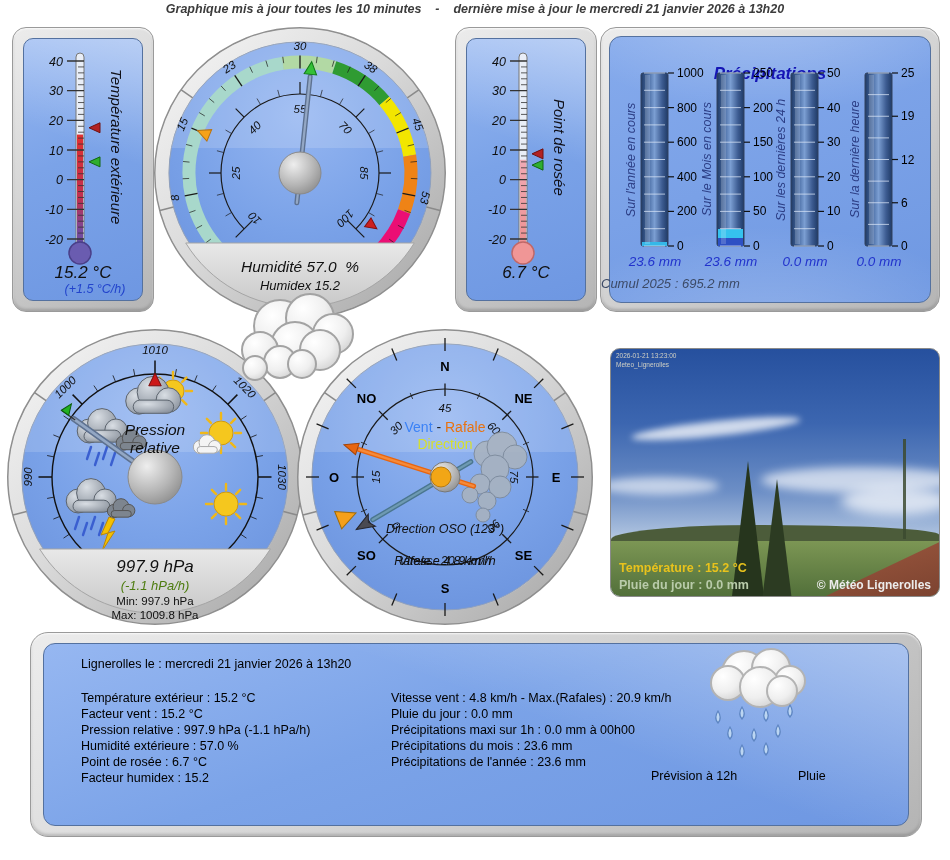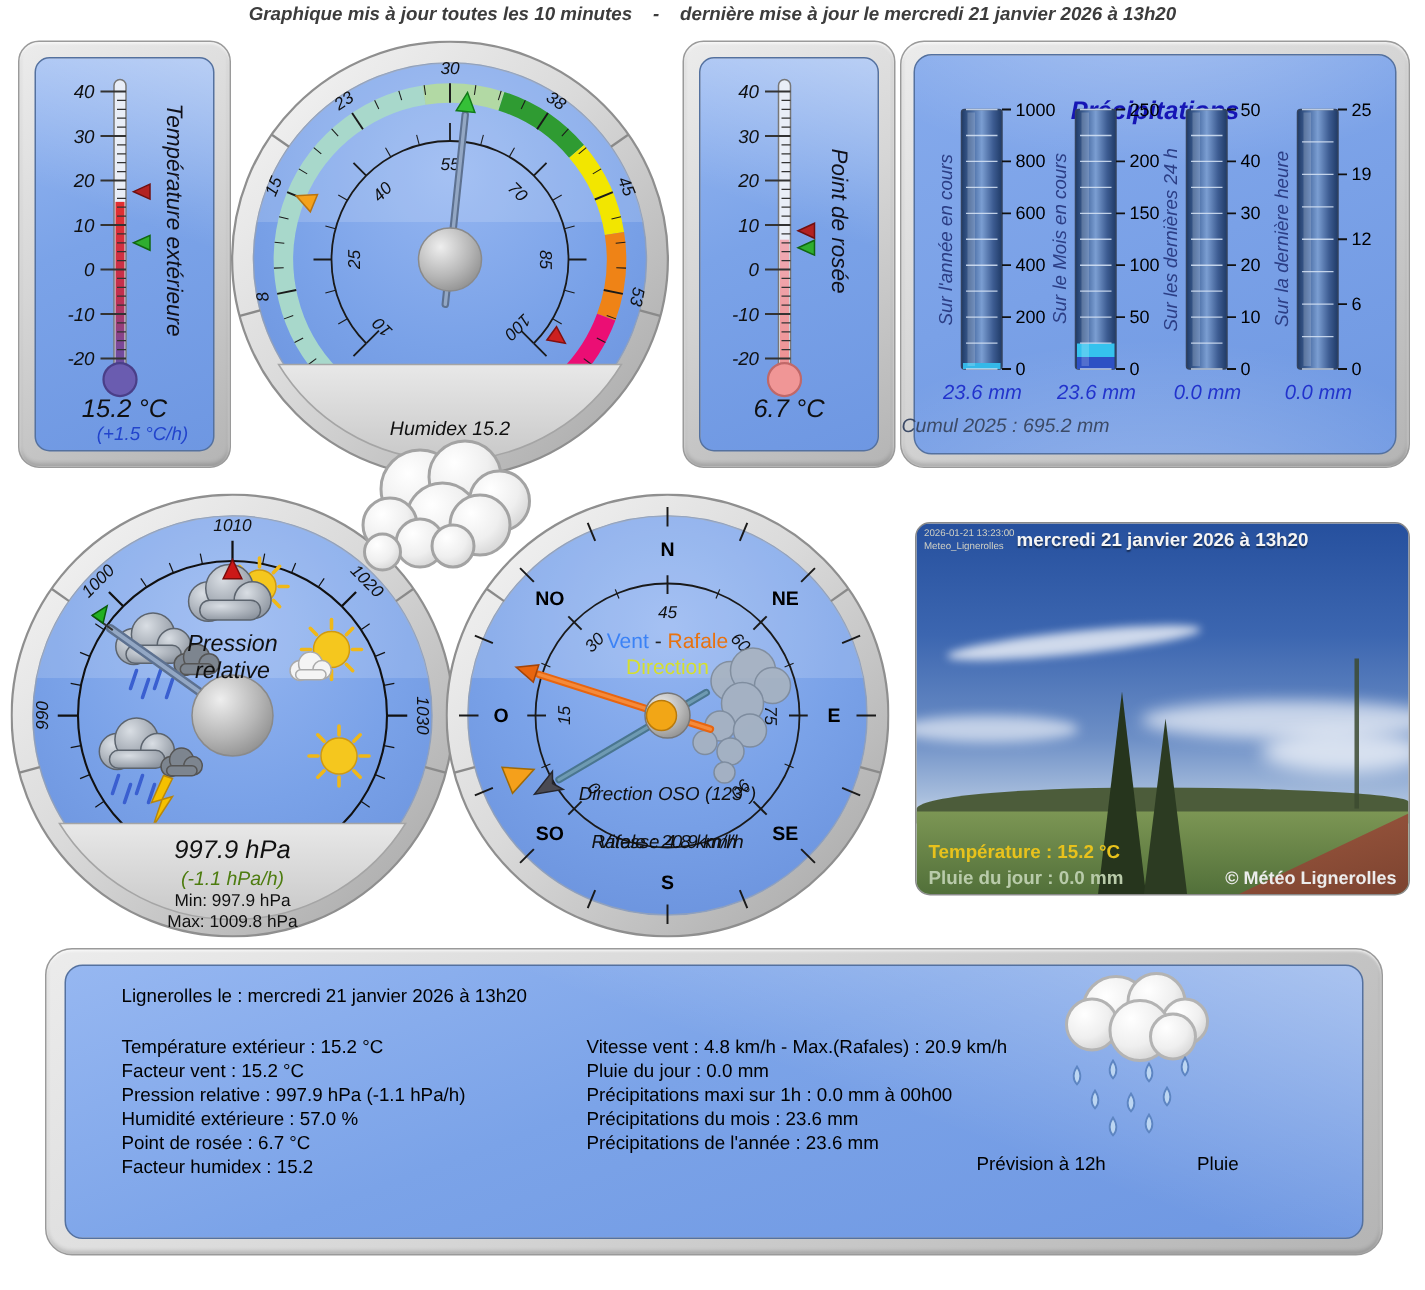--- a/index.html
+++ b/index.html
@@ -259,20 +259,21 @@
       <g transform="translate(217.19349550499538,197.72510220173763) rotate(126)">
         <polygon points="0,-7 5.46,4.2 -5.46,4.2" fill="#cc2020" stroke="#801010" stroke-width="1"></polygon>
       </g>
       <line x1="142.86414610197042" y1="175.8356568610482" x2="156.1392609369624" y2="49.53137614927749" stroke="#5d7190" stroke-width="5" stroke-linecap="round"></line>
       <line x1="142.86414610197042" y1="175.8356568610482" x2="156.1392609369624" y2="49.53137614927749" stroke="#93a7c4" stroke-width="2.25" stroke-linecap="round"></line>
       <g transform="translate(156.87096017983595,42.569722881699576) rotate(6)">
         <polygon points="0,-8 6.24,4.8 -6.24,4.8" fill="#35c037" stroke="#117a18" stroke-width="1"></polygon>
       </g>
       <circle cx="146" cy="146" r="21" fill="url(#hubGrad)" stroke="#8a8a8a" stroke-width="1"></circle>
     </svg>
+  <div class="abs gauge-text" style="left:0;top:231px;width:292px;font:italic 15.5px 'Liberation Sans',sans-serif;">Humidité 57.0&nbsp;&nbsp;%</div>
   <div class="abs gauge-text" style="left:0;top:251px;width:292px;font:italic 13px 'Liberation Sans',sans-serif;">Humidex 15.2</div>
 </div>
 <div class="abs" style="left:288px;top:308px;width:24px;height:38px;background:linear-gradient(#d2d2d2,#a8a8a8);border:1px solid #909090;border-radius:4px;z-index:2;"></div>
 
 <div class="abs frame thermo-panel" style="left:455px;top:27px;">
   <div class="abs blue-inner thermo-inner">
     <svg id="thermoR" width="118" height="261">
         <rect x="52" y="14" width="8" height="200" rx="4" fill="#e9eef7" stroke="#777" stroke-width="1"></rect>
         <rect x="53" y="120.78999999999999" width="6" height="91.21000000000001" fill="url(#dewGrad)"></rect>
         <circle cx="56" cy="214" r="11" fill="#f09696" stroke="#c06868" stroke-width="1.5"></circle>
@@ -709,21 +710,20 @@
   <div class="abs" style="left:0;top:176px;width:328px;height:24px;background:#4c5c3a;border-radius:45% 55% 0 0 / 60% 40% 0 0;"></div>
   <div class="abs" style="left:0;top:192px;width:328px;height:55px;background:linear-gradient(#7c9654,#52703a);"></div>
   <div class="abs" style="left:116px;top:112px;width:42px;height:135px;background:#26351d;clip-path:polygon(50% 0,88% 100%,12% 100%);"></div>
   <div class="abs" style="left:148px;top:130px;width:36px;height:117px;background:#2c3b22;clip-path:polygon(50% 0,90% 100%,10% 100%);"></div>
   <div class="abs" style="left:292px;top:90px;width:3px;height:100px;background:#3c4a30;opacity:.85;"></div>
   <div class="abs" style="left:215px;top:186px;width:113px;height:61px;background:linear-gradient(165deg,#a05a40,#7c4330);clip-path:polygon(0 100%,100% 12%,100% 100%);"></div>
   <div id="wc-stamp" class="abs">
     <div>2026-01-21 13:23:00</div>
     <div>Meteo_Lignerolles</div>
   </div>
-  <div id="wc-date" class="abs">mercredi 21 janvier 2026 à 13h20</div>
   <div id="wc-temp" class="abs">Température : 15.2 °C</div>
   <div id="wc-rain" class="abs">Pluie du jour : 0.0 mm</div>
   <div id="wc-credit" class="abs">© Météo Lignerolles</div>
 </div>
 
 <div id="summary" class="abs frame">
   <div id="summary-inner" class="abs blue-inner" style="border-radius:12px;"></div>
   <div class="abs sum-line" style="left:50px;top:24px;">Lignerolles le : mercredi 21 janvier 2026 à 13h20</div>
   <div class="abs sum-line" style="left:50px;top:58px;">Température extérieur : 15.2 °C</div>
   <div class="abs sum-line" style="left:50px;top:74px;">Facteur vent : 15.2 °C</div>

